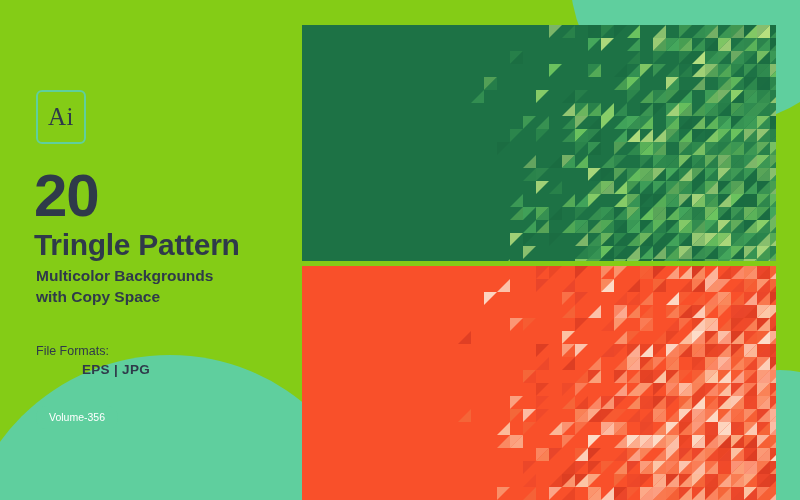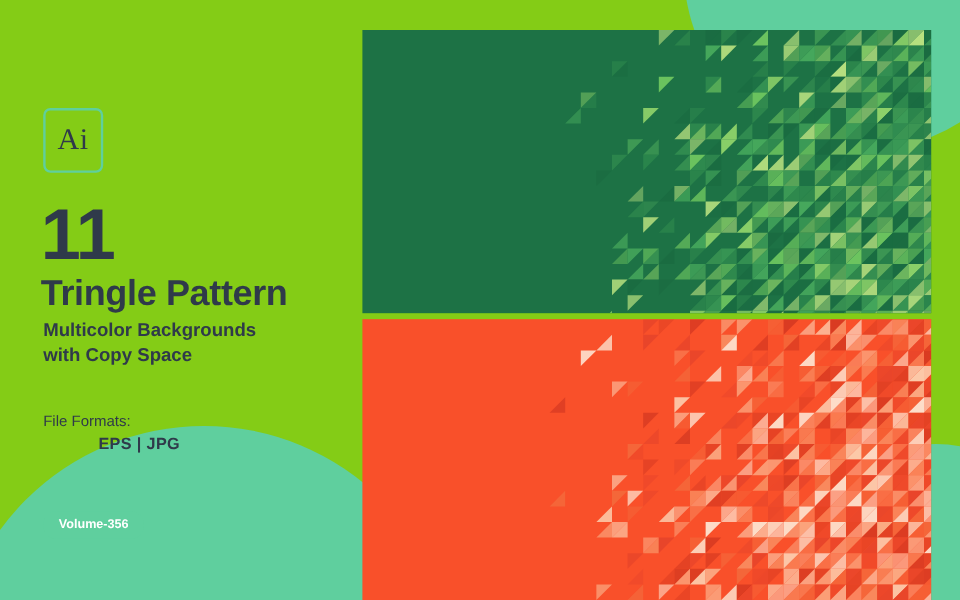--- a/index.html
+++ b/index.html
@@ -119,25 +119,25 @@
     top: 362px;
     font-size: 13.5px;
     font-weight: bold;
     color: #2f3a4a;
     letter-spacing: 0.3px;
     padding-left: 46px;
   }
   #volume-badge {
     position: absolute;
     left: 36px;
-    top: 426px;
+    top: 406px;
     background: #5fcf9e;
     color: #ffffff;
     font-size: 10.5px;
-    font-weight: bold;
+    font-weight: normal;
     padding: 5px 13px 6px 13px;
     border-radius: 11px;
   }
 
   
   .preview {
     position: absolute;
     overflow: hidden;
   }
   #preview-green {
@@ -164,21 +164,21 @@
 <body>
 
 <div id="stage">
 
   <div class="blob" id="blob-top-right"></div>
   <div class="blob" id="blob-bottom-left"></div>
   <div class="blob" id="blob-bottom-right"></div>
 
   <div id="left-panel">
     <div id="ai-badge">Ai</div>
-    <div id="count-number">11</div>
+    <div id="count-number">20</div>
     <div id="subtitle">Multicolor Backgrounds<br>with Copy Space</div>
     <div id="title-main">Tringle Pattern</div>
     <div id="file-formats-label">File Formats:</div>
     <div id="file-formats-value">EPS  |  JPG</div>
     <div id="volume-badge">Volume-356</div>
   </div>
 
   <div class="preview" id="preview-green">
     <svg id="svg-green" viewBox="0 0 474 236" preserveAspectRatio="none">
         <polygon points="247,0 260,0 247,13" fill="#b7e07f" opacity="0.61"></polygon>

